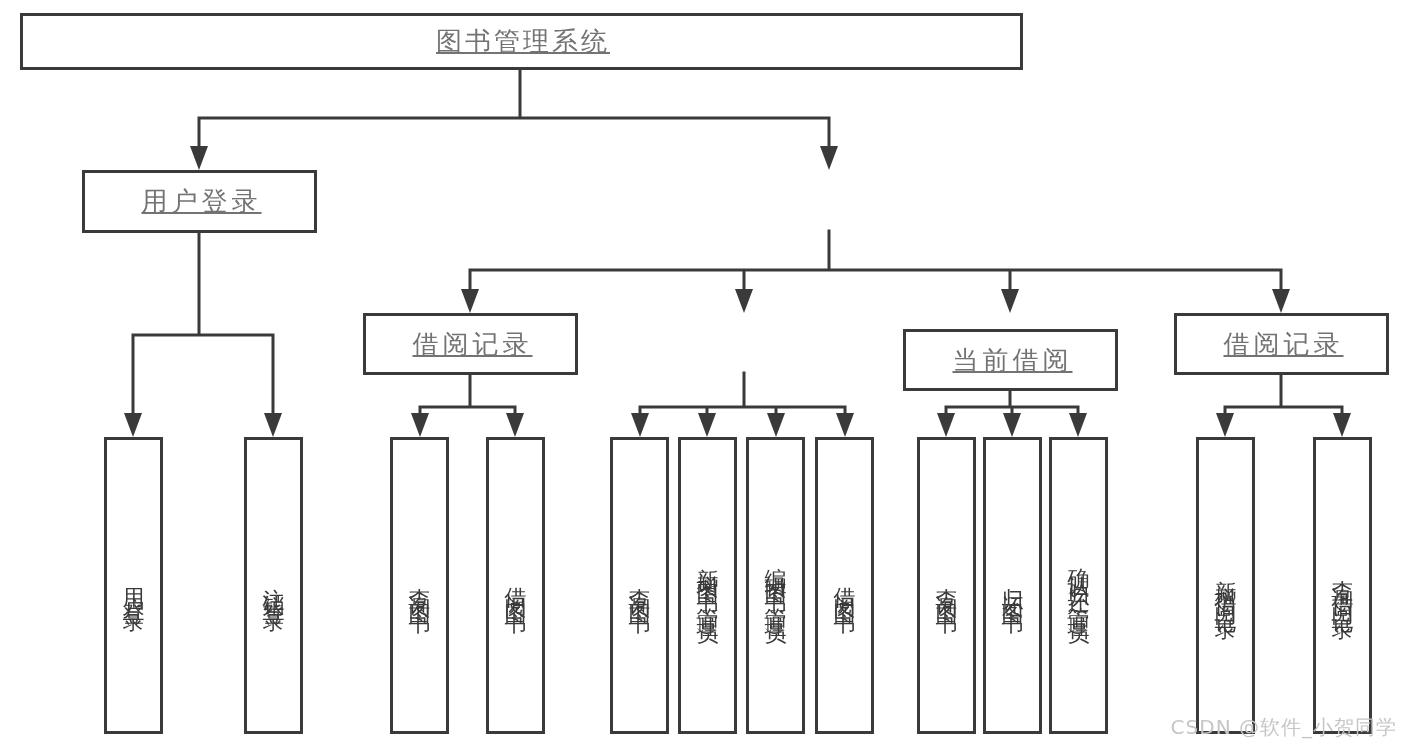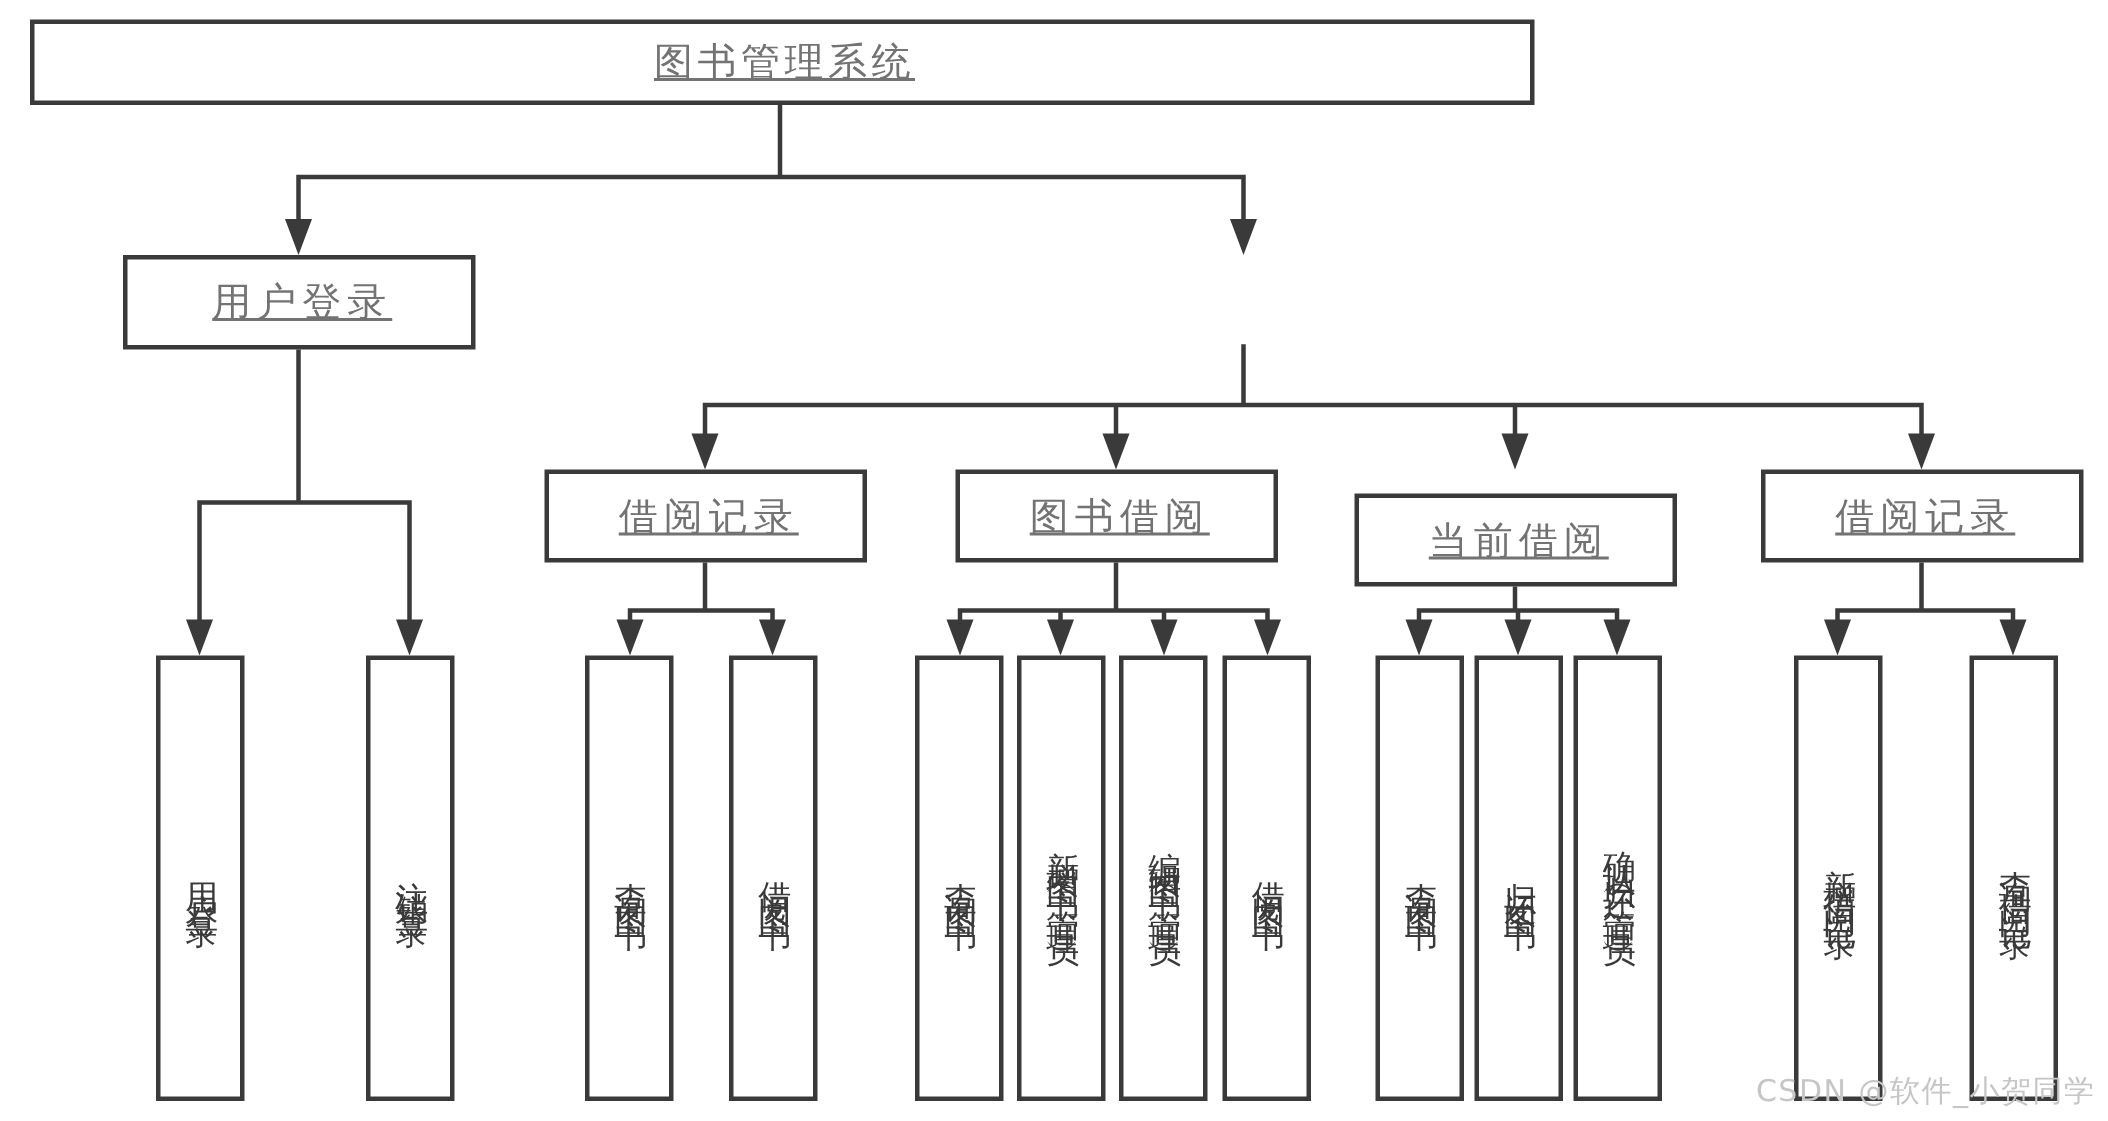--- a/index.html
+++ b/index.html
@@ -127,23 +127,20 @@
     <span class="hlabel root-label">图书管理系统</span>
   </div>
 
   <div class="box" style="left:82px; top:170px; width:235px; height:63px;">
     <span class="hlabel">用户登录</span>
   </div>
 
   <div class="box" style="left:363px; top:313px; width:215px; height:62px;">
     <span class="hlabel">借阅记录</span>
   </div>
-  <div class="box" style="left:637px; top:313px; width:215px; height:62px;">
-    <span class="hlabel">图书借阅</span>
-  </div>
   <div class="box" style="left:903px; top:329px; width:215px; height:62px;">
     <span class="hlabel">当前借阅</span>
   </div>
   <div class="box" style="left:1174px; top:313px; width:215px; height:62px;">
     <span class="hlabel">借阅记录</span>
   </div>
 
   <div class="box vbox" style="left:104px; top:437px;">
     <span class="vlabel">用户登录</span>
   </div>

